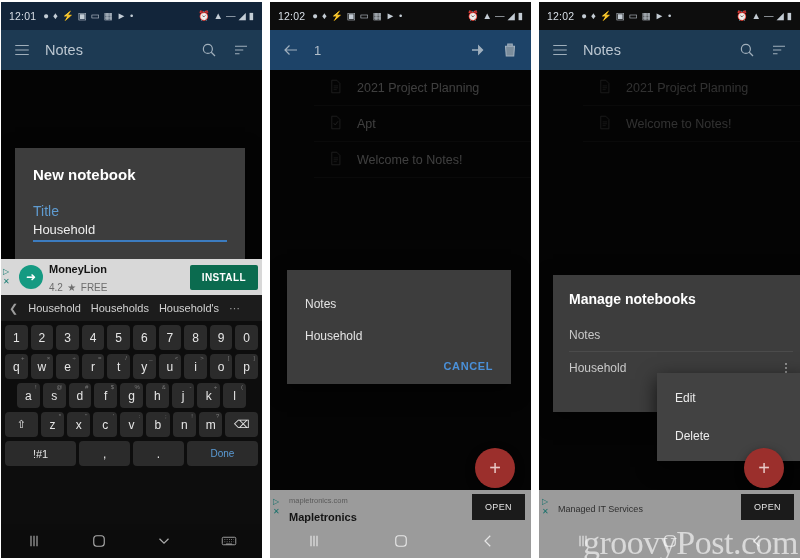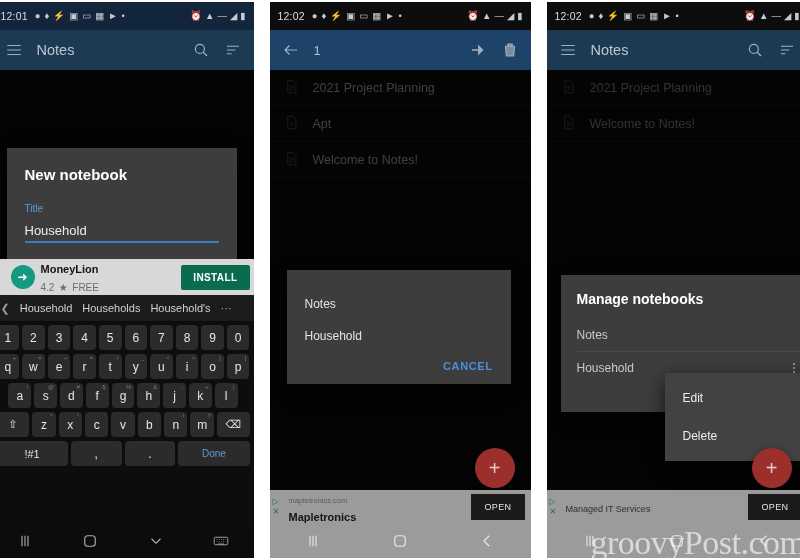--- a/index.html
+++ b/index.html
@@ -2,21 +2,21 @@
 <html><head>
 <meta charset="utf-8">
 <style>
   * { box-sizing: border-box; margin: 0; padding: 0; }
   html, body {
     width: 800px; height: 560px;
     background: #ffffff;
     font-family: "Liberation Sans", sans-serif;
     overflow: hidden;
   }
-  .stage { position: relative; width: 800px; height: 560px; background:#fff; display:flex; gap:16px; padding:2px 1px;justify-content:center; }
+  .stage { position: relative; width: 800px; height: 560px; background:#fff; display:flex; gap:8px; padding:2px 1px; }
 
   .phone { position: relative; width: 261px; height: 556px; background:#000; overflow:hidden; flex:0 0 auto; }
 
   
   .statusbar {
     height: 28px; background:#12253a; color:#c9d4de;
     display:flex; align-items:center; padding:0 8px; gap:4px;
     font-size:10px;
   }
   .statusbar.dark { background:#0d0d0d; }
@@ -38,36 +38,36 @@
 
   
   .notelist { background:#0b0b0b; }
   .noterow {
     height:36px; display:flex; align-items:center; gap:14px; padding:0 14px;
     border-bottom:1px solid #181818; color:#8d8d8d; font-size:12.5px;
   }
   .noterow .doc { width:15px; height:17px; opacity:.55; }
   .noterow.dim { color:#6e6e6e; }
 
-  .body { position:relative; background:#0a0a0a; }
+  .body { position:relative; background:#0a0a0a;padding-left:44px; }
 
   
   .scrim { position:absolute; left:0; top:0; right:0; bottom:0; background:rgba(0,0,0,.55); }
   .dialog {
     position:absolute; background:#3d3d3d; color:#e8e8e8;
     box-shadow:0 6px 18px rgba(0,0,0,.6);
   }
   .dlg-title { font-size:14px; font-weight:bold; color:#fff; }
   .dlg-actions { display:flex; justify-content:flex-end; gap:16px; }
   .dlg-btn { color:#4a90d9; font-size:11px; font-weight:bold; letter-spacing:.6px; }
 
   
   #dlg-new { left:14px; top:78px; width:230px; padding:18px 18px 14px 18px; }
   #dlg-new .dlg-title { margin-bottom:20px; font-size:15px; }
-  .field-label { font-size:10px; color:#5f9bd0; margin-bottom:9px; }
+  .field-label { font-size:14px; color:#5f9bd0; margin-bottom:3px; }
   .field-value { font-size:13px; color:#ededed; padding-bottom:3px; }
   .field-underline { height:2px; background:#3c7cc0; margin-bottom:20px; }
   .subtle-label { font-size:10px; color:#9a9a9a; margin-bottom:8px; }
   .dropdown { display:flex; align-items:center; justify-content:space-between; font-size:12.5px; color:#ededed; padding-right:4px; margin-bottom:18px; }
   .caret { width:0;height:0;border-left:5px solid transparent;border-right:5px solid transparent;border-top:5px solid #b9b9b9; }
 
   
   #dlg-move { left:17px; top:200px; width:224px; padding:18px 18px 12px 18px; }
   #dlg-move .dlg-title { margin-bottom:16px; }
   .dlg-item { font-size:12px; color:#e4e4e4; padding:9px 0; }

